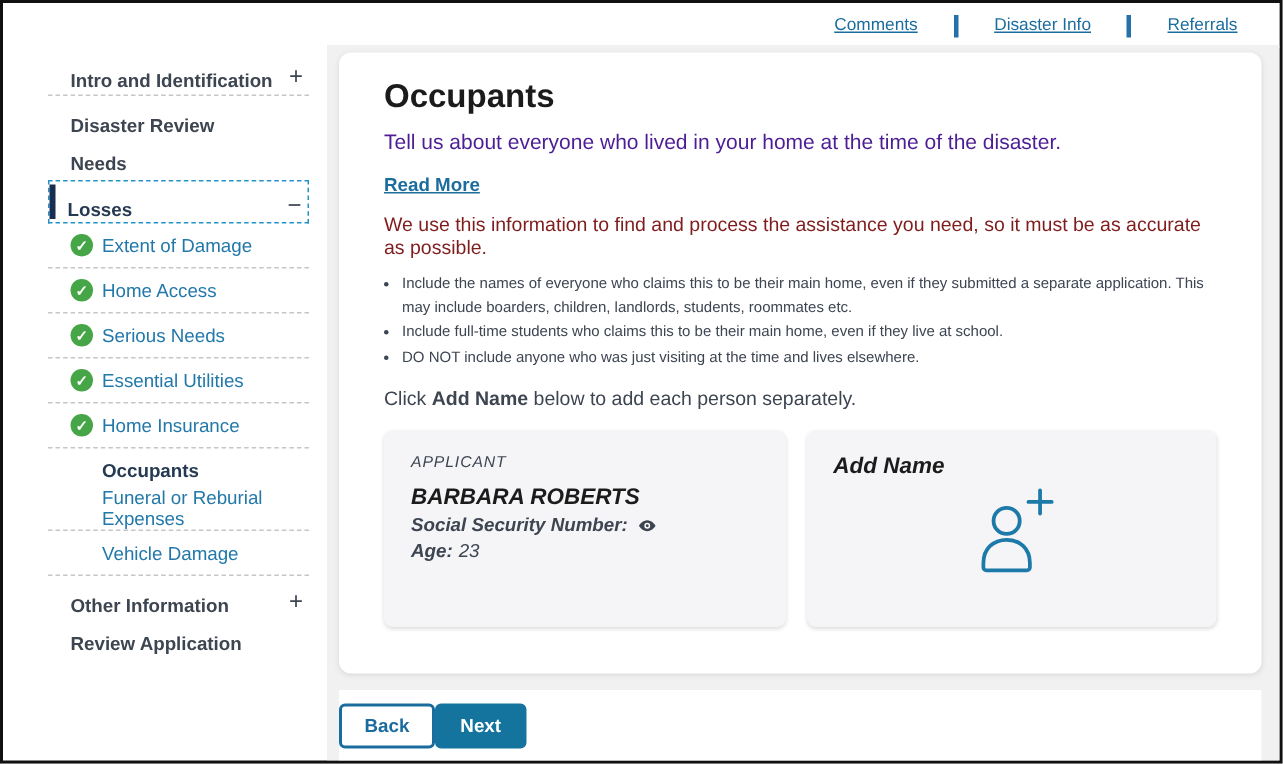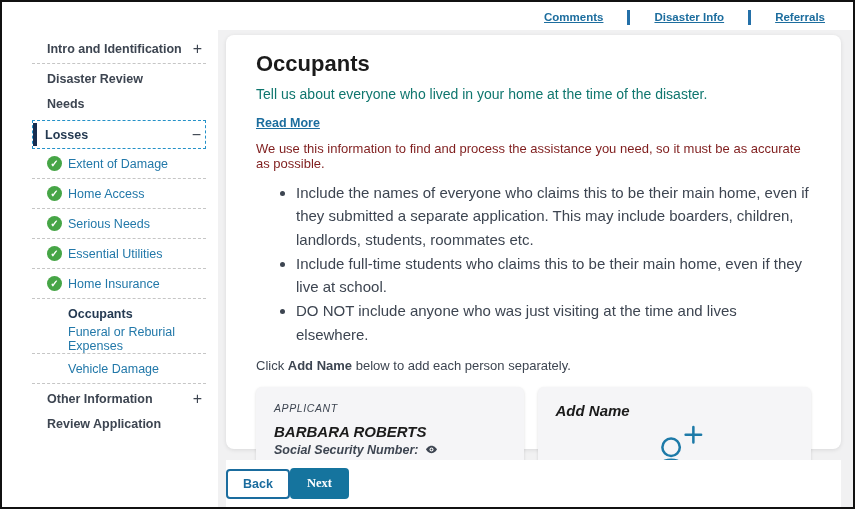--- a/index.html
+++ b/index.html
@@ -9,28 +9,28 @@
     background:#fff; border:2px solid #111; overflow:hidden;
     font-family:"Liberation Sans", sans-serif;
   }
   
   .topnav {
     position:absolute; top:0; left:0; right:0; height:30px;
     display:flex; align-items:center; justify-content:flex-end;
     padding-right:28px; background:#fff;
   }
   .topnav a {
-    color:#1c6d9e; font-size:11.5px; font-weight:bold;
+    color:#1c6d9e; font-size:11.5px; font-weight:normal;
     text-decoration:underline; cursor:pointer;
   }
   .nav-divider { width:3px; height:15px; background:#2470a8; margin:0 24px; }
   
   .sidebar { position:absolute; left:30px; top:34px; width:174px; font-size:12.5px; }
   .s-row {
-    display:flex; align-items:center; justify-content:space-between;
+    display:flex; align-items:flex-end; justify-content:space-between;
     height:25px; padding-left:15px; font-weight:bold; color:#3d4551; cursor:pointer;
   }
   .s-row .expander { font-size:16px; font-weight:normal; color:#3d4551; padding-right:4px; }
   .s-divider { border-top:1px dashed #c6c6c6; margin:2px 0; }
   .losses-box {
     position:relative; border:1.5px dashed #2491c8; margin:4px 0 2px 0; padding:1px 0;
   }
   .losses-box .navy-bar { position:absolute; left:0; top:2px; bottom:2px; width:4px; background:#162e51; }
   .losses-box .s-row { color:#253a52;padding-left:12px; }
   .sub-row {
@@ -45,30 +45,30 @@
   .sub-row.no-icon { padding-left:36px; }
   .sub-row.current .sub-label { color:#253a52; font-weight:bold; }
   
   .gray-col { position:absolute; left:216px; top:28px; right:0; bottom:0; background:#f1f1f2; }
   .panel {
     position:absolute; left:8px; top:5px; right:12px; height:414px;
     background:#fff; border-radius:8px; box-shadow:0 1px 4px rgba(0,0,0,.10);
     padding:16px 30px 0 30px;
   }
   .page-title { font-size:22px; font-weight:bold; color:#1b1b1b; }
-  .page-subtitle { font-size:14px; color:#0f766e; margin-top:9px; }
+  .page-subtitle { font-size:14px; color:#4c1d95; margin-top:9px; }
   .read-more {
     display:inline-block; margin-top:14px; color:#1c6d9e; font-size:12.5px;
     font-weight:bold; text-decoration:underline; cursor:pointer;
   }
   .notice { max-width:420px; margin-top:8px; font-size:12.5px; font-style:italic;
     color:#3d4551; line-height:1.6; }
   .notice .n-bold { font-weight:bold; }
   .intro-line { margin-top:10px; font-size:13px; color:#7f1d1d; }
-  .bullets { margin:10px 0 0 40px; font-size:15px; color:#3d4551; line-height:1.55; }
+  .bullets { margin:10px 0 0 12px; font-size:10px; color:#3d4551; line-height:1.55; }
   .bullets li { margin-bottom:1px; }
   .click-line { margin-top:12px; font-size:13px; color:#3d4551; }
   .click-line .c-bold { font-weight:bold; }
   
   .cards { display:flex; gap:14px; margin-top:14px;font-style:italic; }
   .card {
     background:#f5f5f7; border-radius:6px; box-shadow:0 1px 3px rgba(0,0,0,.14);
     height:131px; padding:15px 18px;
   }
   .card.applicant { width:268px; }
@@ -82,21 +82,21 @@
   .add-icon-wrap { display:flex; justify-content:center; margin-top:4px; }
   
   .footer {
     position:absolute; left:8px; right:12px; top:430px; bottom:0;
     background:#fff; display:flex; align-items:center; 
     padding:0 0;
   }
   .btn { font-family:"Liberation Sans", sans-serif; font-size:12.5px; font-weight:bold;
     border-radius:4px; padding:6px 15px; cursor:pointer; }
   .btn-back { background:#fff; border:2px solid #1a6c9e; color:#1a6c9e; }
-  .btn-next { background:#15749e; border:2px solid #15749e; color:#fff;font-family:Liberation Serif, serif; }
+  .btn-next { background:#15749e; border:2px solid #15749e; color:#fff; }
 </style>
 </head>
 <body>
 
 <div class="frame">
 
   <div class="topnav">
     <a>Comments</a>
     <div class="nav-divider"></div>
     <a>Disaster Info</a>

